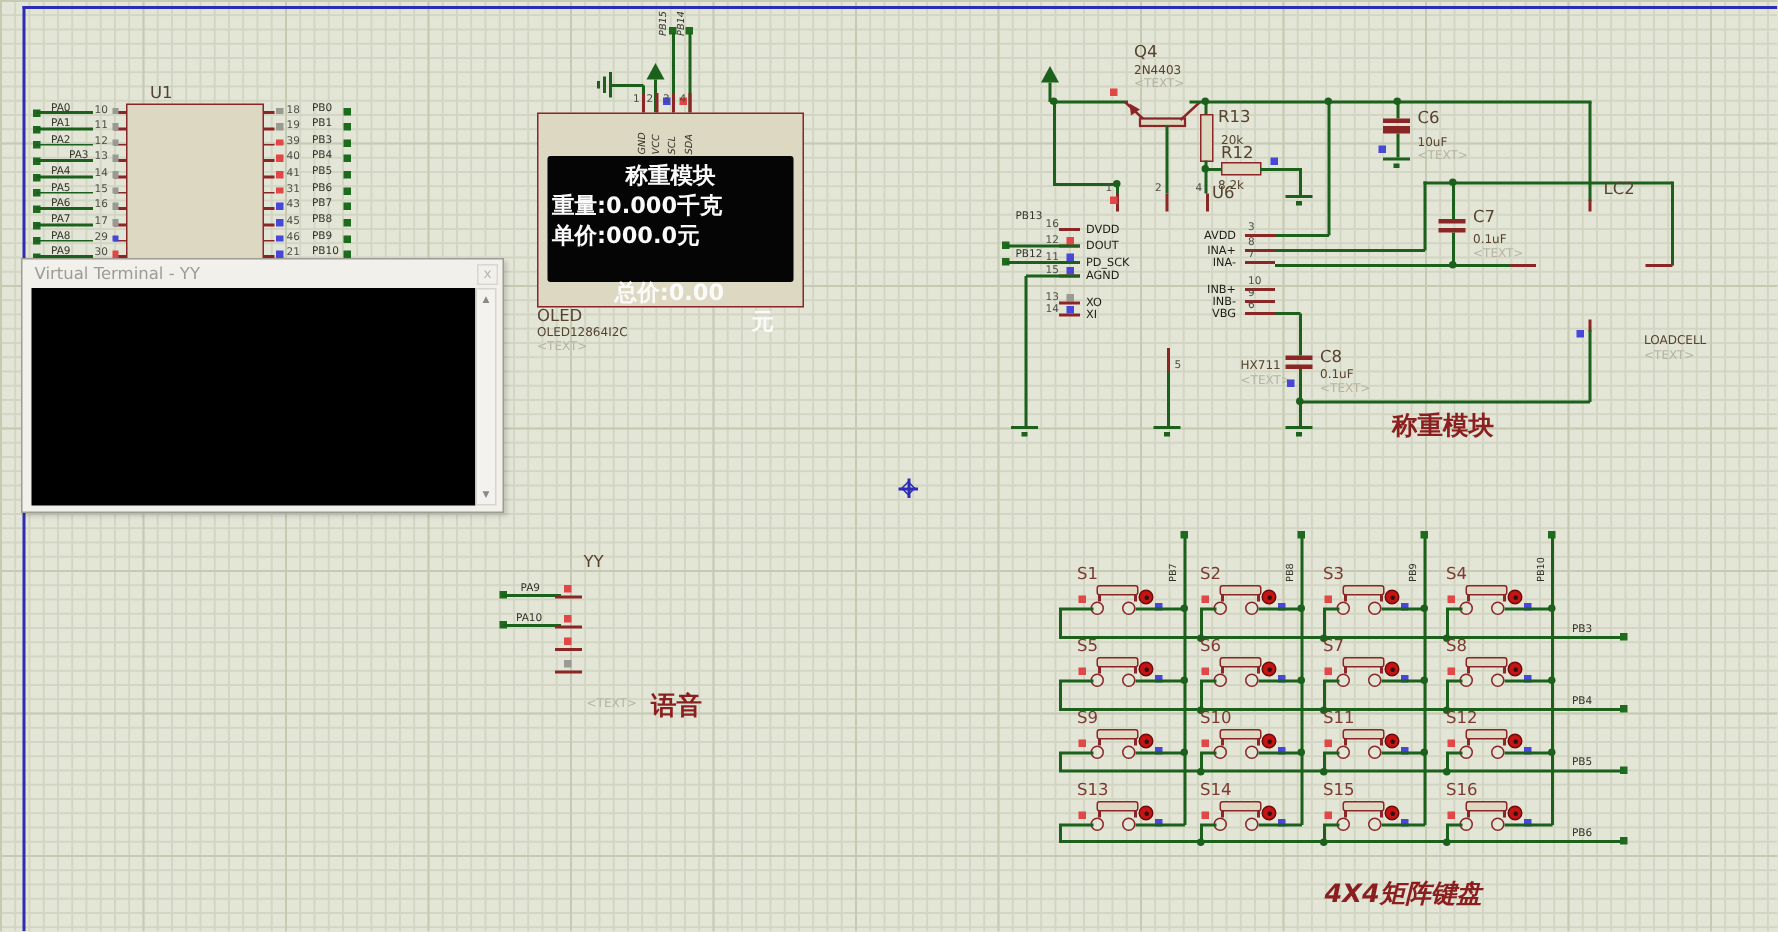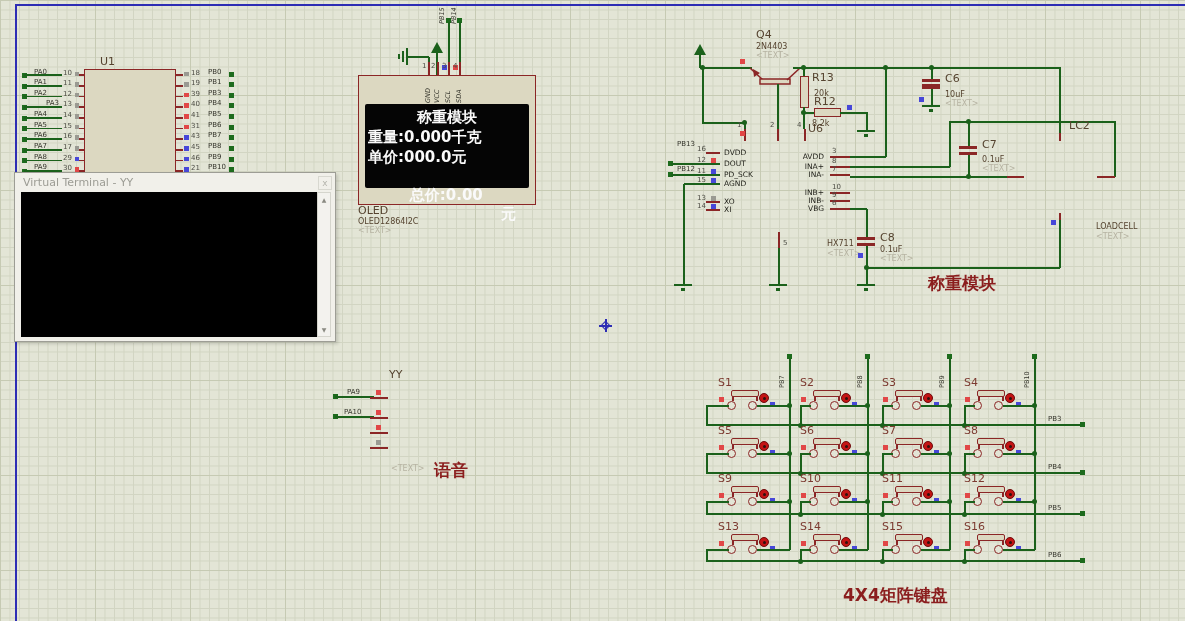--- a/index.html
+++ b/index.html
@@ -831,15 +831,15 @@
         <i class="kcirc" style="left: 32px;"></i>
         <i class="kact"></i>
         <i class="sq blue" style="left: 54px; top: 26px;"></i>
         <i class="sq red" style="left: 3px; top: 21px;"></i>
       </div>
       <div class="wh" style="left: 964px; top: 549px; width: 11px;"></div>
       <div class="wv" style="left: 964px; top: 550px; height: 11px;"></div>
       <div class="wh" style="left: 1003px; top: 549px; width: 32px;"></div>
       <div class="dot" style="left: 962px; top: 559px;"></div>
     </div>
-  <span class="cn" style="left:843px;top:584px;">4X4矩阵键盘</span>
+  <span class="cn" style="left:883px;top:584px;font-style:italic;">4X4矩阵键盘</span>
 
 </div>
 
 </body></html>

